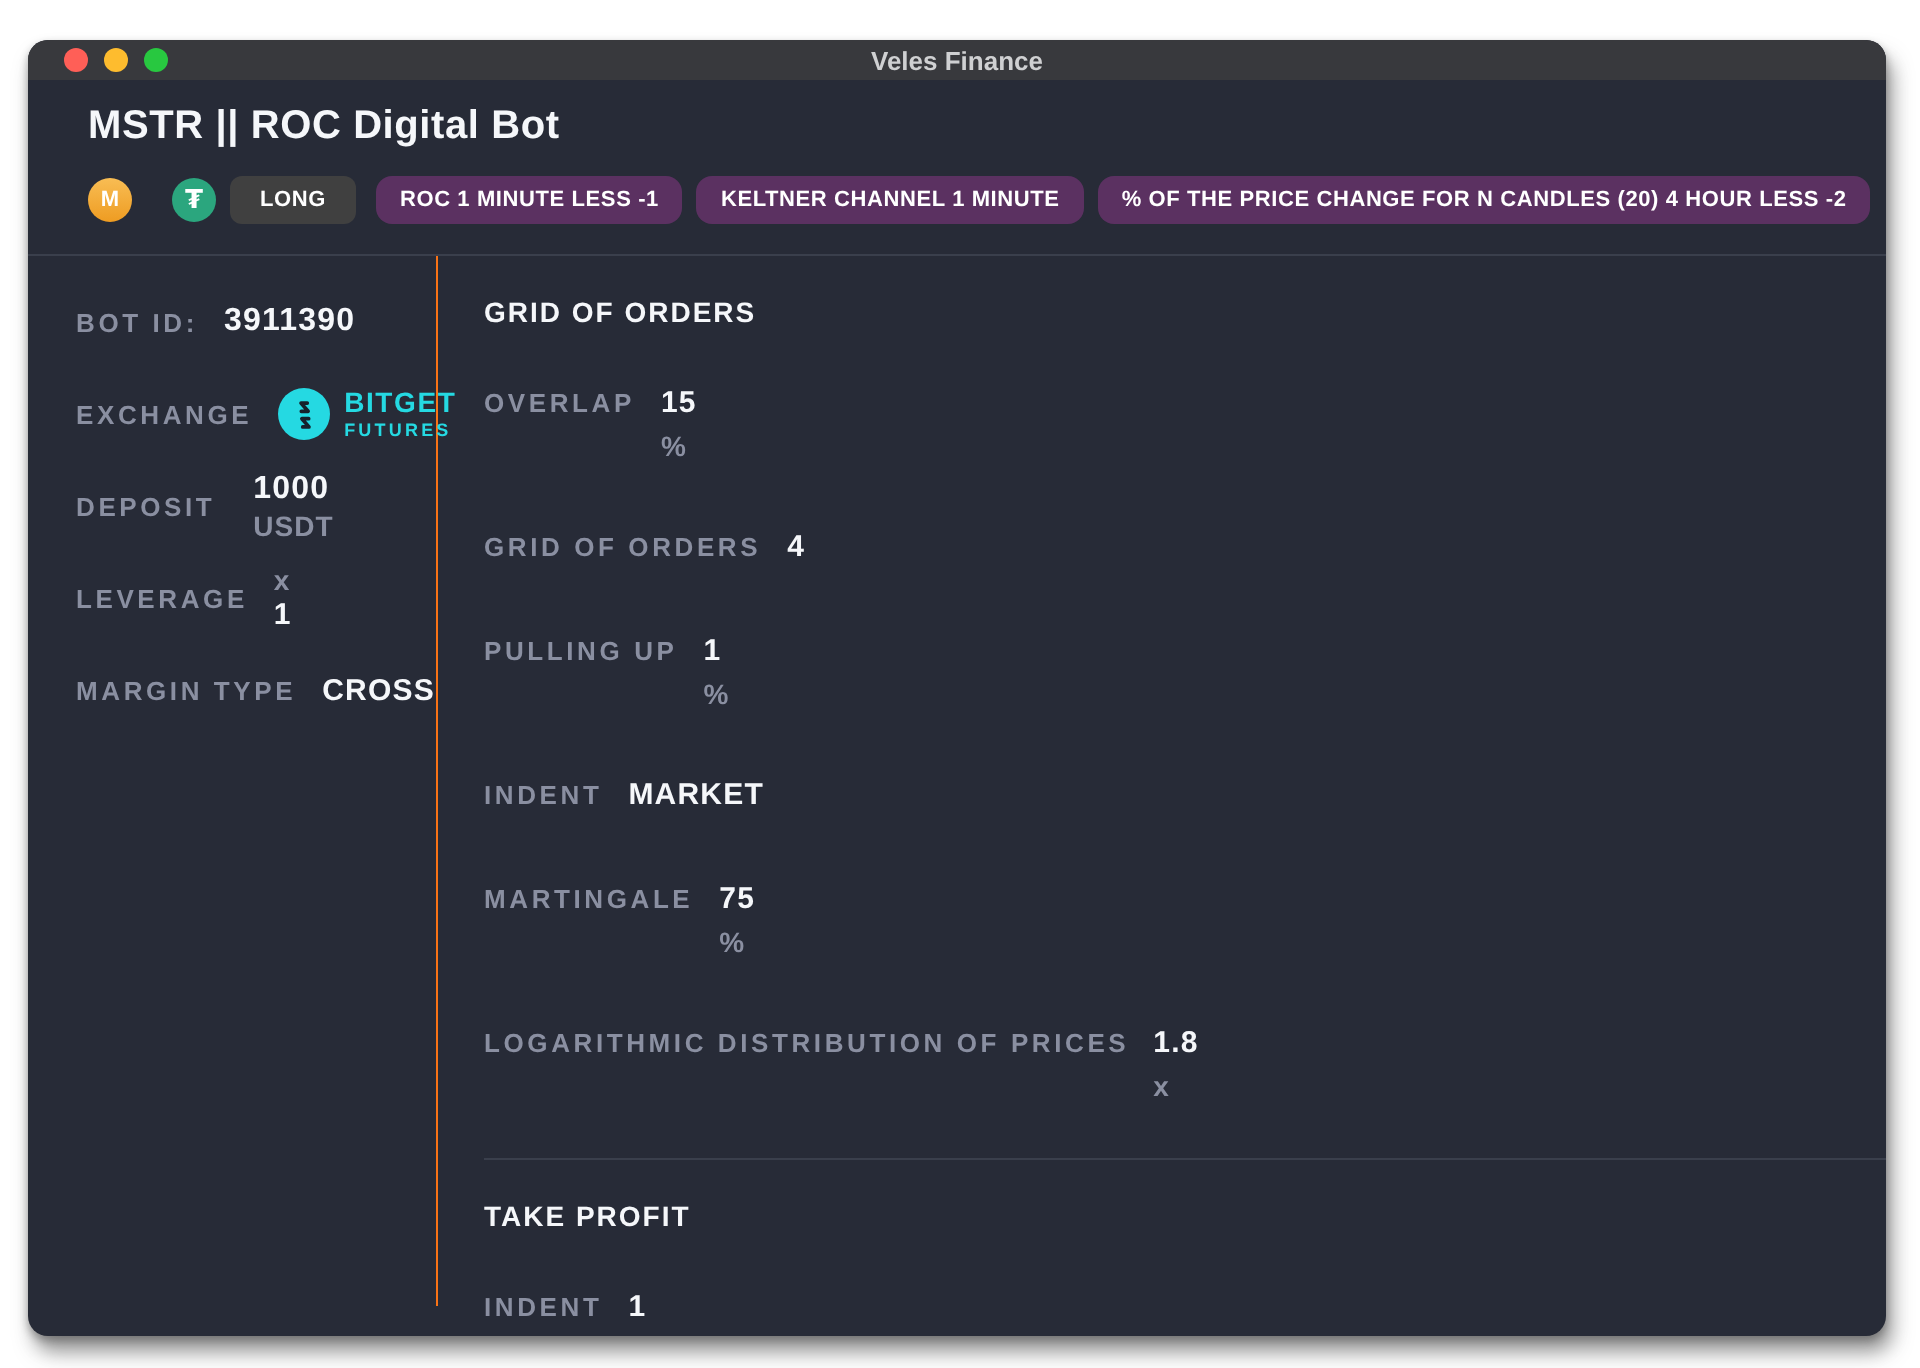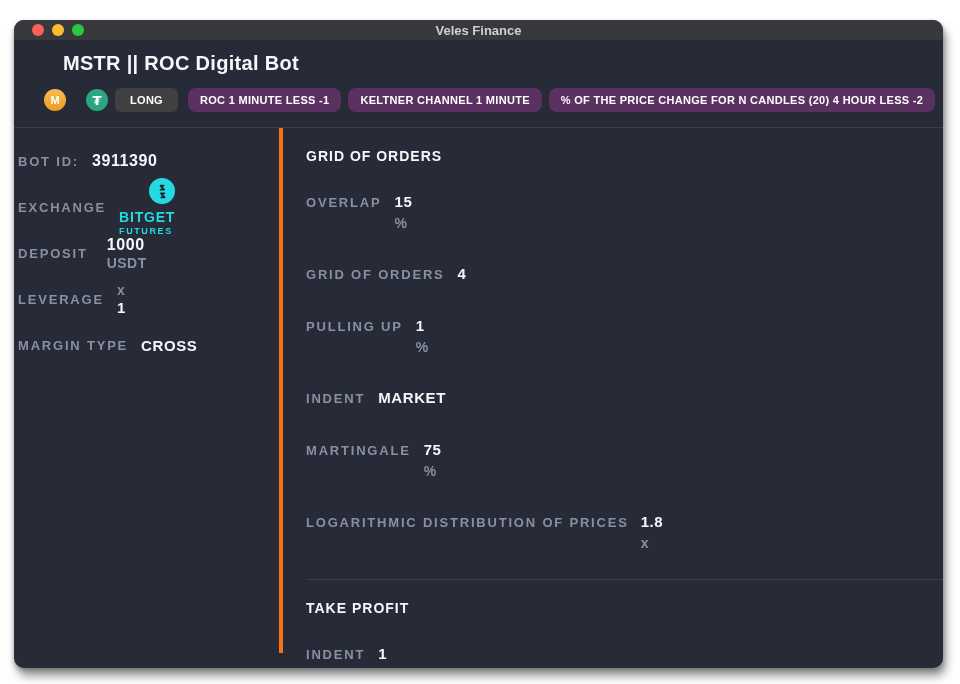--- a/index.html
+++ b/index.html
@@ -30,21 +30,21 @@
   .dot.green { background: #28c840; }
   .titlebar-title {
     position: absolute; left: 0; right: 0; text-align: center;
     color: #cfd0d2; font-size: 13px; font-weight: bold;
   }
 
   
   .header { padding: 9px 30px 0 30px; height: 88px; border-bottom: 1px solid #3a3f4c; }
   .bot-title {
     color: #f5f7fa; font-size: 20px; font-weight: bold;
-    letter-spacing: 0.3px; line-height: 28px; margin-bottom: 11px; margin-left: 19px;
+    letter-spacing: 0.3px; line-height: 28px; margin-bottom: 11px;
   }
   .badges { display: flex; align-items: center; gap: 7px; }
   .coin {
     width: 22px; height: 22px; border-radius: 50%;
     display: flex; align-items: center; justify-content: center;
     color: #fff; font-weight: bold; flex: none;
   }
   .coin.base { background: linear-gradient(180deg,#f8bd54,#ee9c22); font-size: 11px; }
   .coin.quote { background: #2ba67e; font-size: 13px; font-family: "DejaVu Sans", sans-serif; }
   .coin-sep { width: 1px; height: 16px; background: #4a4f5c; margin: 0 3px; }
@@ -53,40 +53,40 @@
     letter-spacing: 0.3px; white-space: nowrap;
     padding: 6px 12px; border-radius: 8px; line-height: 12px;
   }
   .badge.long { background: #404040; border-radius: 6px; padding: 6px 15px; margin-right: 3px; }
   .badge.purple { background: #5b3161; }
 
   
   .content { display: flex; height: 525px; }
 
   .left-col {
-    width: 269px; flex: none;
-    border-right: 4px solid #f97316;
-    padding: 21px 6px 0 4px;
+    width: 205px; flex: none;
+    border-right: 1px solid #f97316;
+    padding: 21px 6px 0 24px;
   }
   .row {
     display: flex; align-items: center; gap: 13px;
     height: 24px; margin-bottom: 22px; white-space: nowrap;
   }
   .lbl {
     color: #8a8fa1; font-size: 13px; font-weight: 600;
     letter-spacing: 1.8px;
   }
   .val { color: #f5f7fa; font-size: 15px; font-weight: bold; letter-spacing: 0.6px; }
   .val.big { font-size: 16px; }
   .muted { color: #8a8fa1; font-size: 14px; font-weight: 600; letter-spacing: 0.5px; }
   .val.orange { color: #f0a63c; letter-spacing: 1px; }
   .num-unit { display: flex; align-items: baseline; gap: 1px; flex-direction: column; }
 
   
-  .exchange-logo { display: flex; align-items: flex-end; gap: 7px; flex-direction: column; }
+  .exchange-logo { display: flex; align-items: center; gap: 7px; }
   .bitget-mark {
     width: 26px; height: 26px; border-radius: 50%;
     background: #25d9e2; flex: none;
     display: flex; align-items: center; justify-content: center;
   }
   .bitget-text { display: flex; flex-direction: column; align-items: flex-start; }
   .bitget-name { color: #25d9e2; font-size: 14px; font-weight: 800; letter-spacing: 0.8px; line-height: 13px; }
   .bitget-sub  { color: #25d9e2; font-size: 9px;  font-weight: 800; letter-spacing: 1.6px; line-height: 10px; margin-top: 2px; }
 
   .right-col { flex: 1; padding-left: 23px; }

